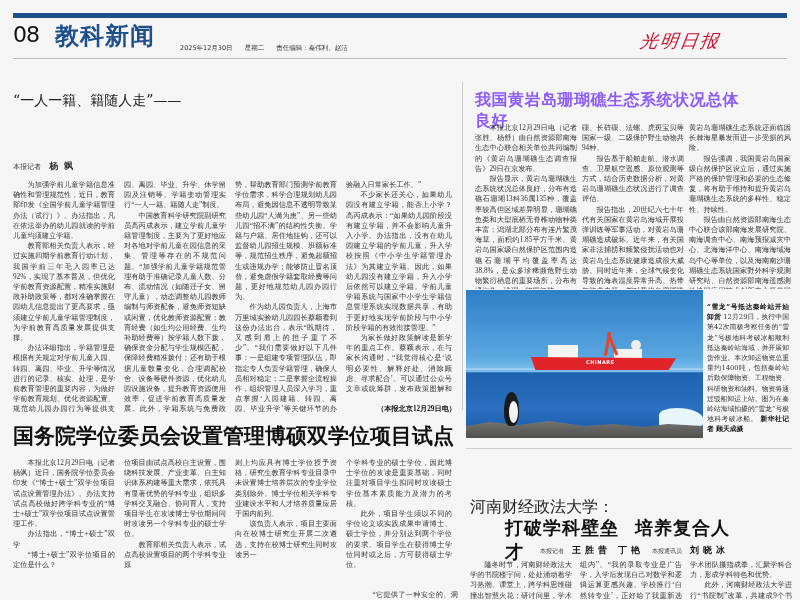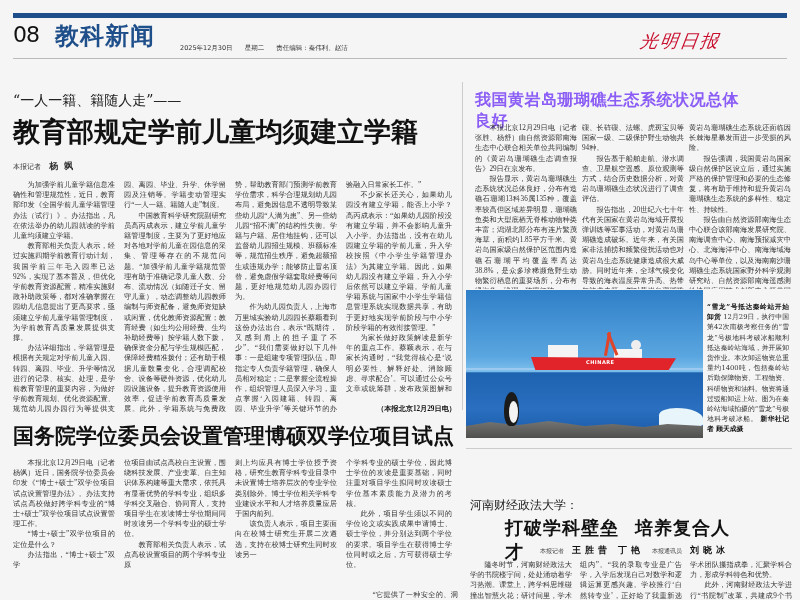--- a/index.html
+++ b/index.html
@@ -48,21 +48,21 @@
   .penguin { position: absolute; left: 38px; top: 102px; width: 15px; height: 34px; background: #1b1b1b; border-radius: 50% 50% 40% 40%; }
   .penguin::after { content: ""; position: absolute; left: 5px; top: 9px; width: 9px; height: 22px; background: #f3f3f3; border-radius: 50%; }
 
   .caption { position: absolute; left: 707px; top: 302px; width: 82px; font-size: 6.8px; line-height: 10.2px; color: #333; text-align: justify; }
   .caption b { color: #111; }
 
   
   .headline-3 { position: absolute; left: 13px; top: 422px; font-family: "DejaVu Sans", sans-serif; font-size: 21px; font-weight: bold; color: #111; letter-spacing: 0px; }
 
   
-  .kicker-4 { position: absolute; left: 470px; top: 497px; font-family: "DejaVu Sans", sans-serif; font-size: 12px; color: #222; }
+  .kicker-4 { position: absolute; left: 470px; top: 497px; font-family: "DejaVu Sans", sans-serif; font-size: 16px; color: #222; }
   .headline-4 { position: absolute; left: 505px; top: 516px; font-family: "DejaVu Sans", sans-serif; font-size: 18px; font-weight: bold; color: #111; letter-spacing: 1px; }
   .headline-4 .gap { display: inline-block; width: 16px; }
   .byline-4 { position: absolute; left: 540px; top: 544px; font-size: 6px; color: #444; white-space: nowrap; }
   .byline-4 b { font-size: 9px; color: #111; margin: 0 6px; letter-spacing: 4px; }
 </style>
 </head>
 <body>
 
 <div class="page">
 
@@ -71,21 +71,20 @@
   <div class="section-title">教科新闻</div>
   <div class="issue-meta">
     <span>2025年12月30日</span>
     <span>星期二</span>
     <span>责任编辑：秦伟利、赵洁</span>
   </div>
   <div class="logo">光明日报</div>
   <div class="head-rule"></div>
 
   <div class="kicker">“一人一籍、籍随人走”——</div>
-  <div class="headline-1">教育部规定学前儿童均须建立学籍</div>
   <div class="byline-1">
     <span>本报记者</span>
     <b>杨飒</b>
   </div>
 
   <div class="col" style="left:13px; top:180px; width:102px; height:232px;">
     <p>为加强学前儿童学籍信息准确性和管理规范性，近日，教育部印发《全国学前儿童学籍管理办法（试行）》。办法指出，凡在依法举办的幼儿园就读的学前儿童均须建立学籍。</p>
     <p>教育部相关负责人表示，经过实施四期学前教育行动计划，我国学前三年毛入园率已达92%，实现了基本普及，但优化学前教育资源配置，精准实施财政补助政策等，都对准确掌握在园幼儿信息提出了更高要求，亟须建立学前儿童学籍管理制度，为学前教育高质量发展提供支撑。</p>
     <p>办法详细指出，学籍管理是根据有关规定对学前儿童入园、转园、离园、毕业、升学等情况进行的记录、核实、处理，是学前教育管理的重要内容，为做好学前教育规划、优化资源配置、规范幼儿园办园行为等提供支持。</p>
 
@@ -142,22 +141,22 @@
     <b>“雪龙”号抵达秦岭站开始卸货</b>
     <span>12月29日，执行中国第42次南极考察任务的“雪龙”号极地科考破冰船顺利抵达秦岭站海域，并开展卸货作业。本次卸运物资总重量约1400吨，包括秦岭站后勤保障物资、工程物资、科研物资和油料。物资将通过驳船卸运上站。图为在秦岭站海域拍摄的“雪龙”号极地科考破冰船。</span>
     <b>新华社记者 顾天成摄</b>
   </div>
 
   <div class="hrule" style="left:466px; top:448px; width:326px;"></div>
 
   <div class="headline-3">国务院学位委员会设置管理博硕双学位项目试点</div>
   <div class="col" style="left:13px; top:458px; width:102px; height:110px;">
     <p>本报北京12月29日电（记者杨飒）近日，国务院学位委员会印发《“博士+硕士”双学位项目试点设置管理办法》。办法支持试点高校做好跨学科专业的“博士+硕士”双学位项目试点设置管理工作。</p>
+    <p>办法指出，“博士+硕士”双学</p>
     <p>“博士+硕士”双学位项目的定位是什么？</p>
-    <p>办法指出，“博士+硕士”双学</p>
   </div>
   <div class="col" style="left:124px; top:458px; width:102px; height:110px;">
     <p class="noindent">位项目由试点高校自主设置，围绕科技发展、产业变革、自主知识体系构建等重大需求，依托具有显著优势的学科专业，组织多学科交叉融合、协同育人，支持项目学生在攻读博士学位期间同时攻读另一个学科专业的硕士学位。</p>
     <p>教育部相关负责人表示，试点高校设置项目的两个学科专业原</p>
   </div>
   <div class="col" style="left:235px; top:458px; width:102px; height:110px;">
     <p class="noindent">则上均应具有博士学位授予资格，研究生教育学科专业目录中未设置博士培养层次的专业学位类别除外。博士学位相关学科专业建设水平和人才培养质量应居于国内前列。</p>
     <p>该负责人表示，项目主要面向在校博士研究生开展二次遴选，支持在校博士研究生同时攻读另一</p>
   </div>
   <div class="col" style="left:346px; top:458px; width:106px; height:110px;">

